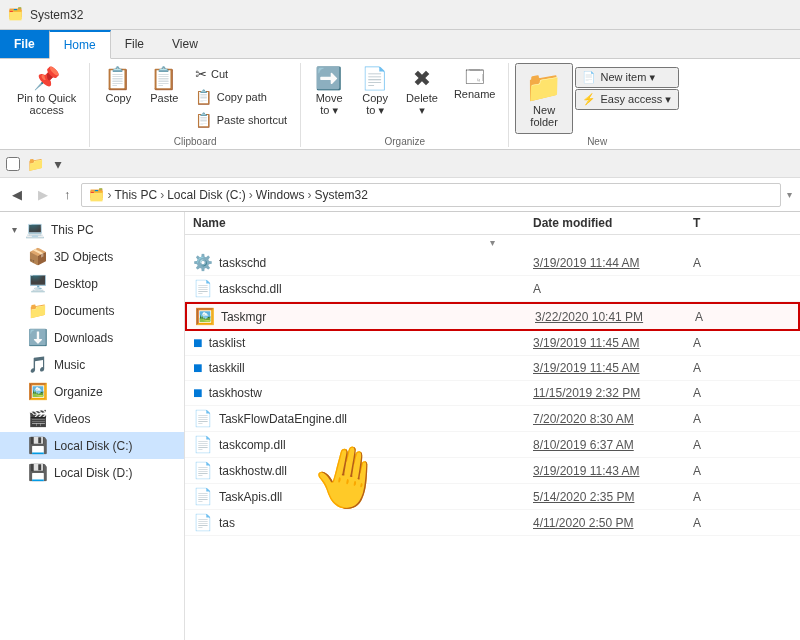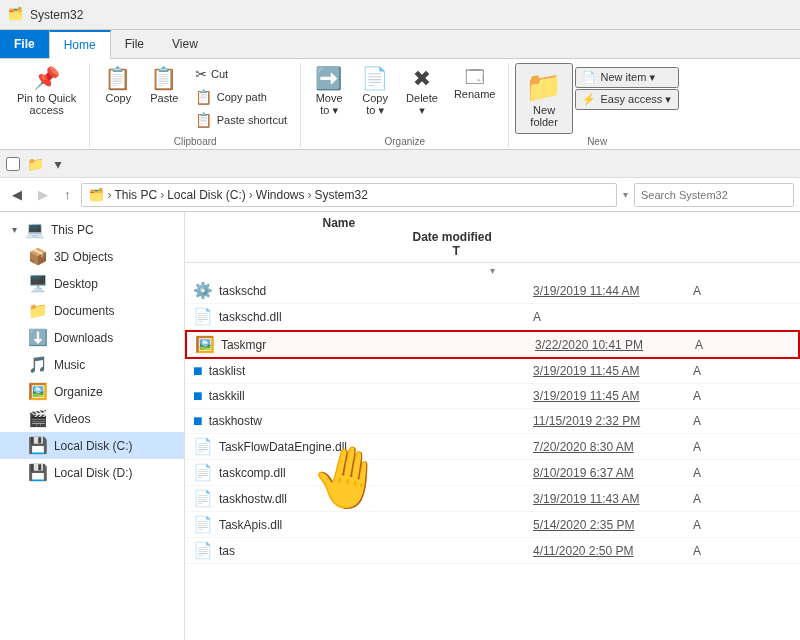--- a/index.html
+++ b/index.html
@@ -236,21 +236,20 @@
       align-items: center;
       background: white;
       border-bottom: 1px solid #e0e0e0;
       padding: 4px 8px;
       font-size: 12px;
       color: #333;
       font-weight: normal;
       position: sticky;
       top: 0;
       z-index: 1;
-      flex-direction: column;
     }
     .col-name { width: 340px; font-weight: 600; }
     .col-date { width: 160px; font-weight: 600; }
     .col-type { width: 80px; font-weight: 600; }
     .file-row {
       display: flex;
       align-items: center;
       padding: 3px 8px;
       font-size: 12px;
       color: #333;
@@ -426,21 +425,20 @@
     <span class="path-sep"> › </span>
     <span class="path-part">This PC</span>
     <span class="path-sep"> › </span>
     <span class="path-part">Local Disk (C:)</span>
     <span class="path-sep"> › </span>
     <span class="path-part">Windows</span>
     <span class="path-sep"> › </span>
     <span class="path-part">System32</span>
   </div>
   <span class="address-chevron">▾</span>
-  <input type="text" class="search-box" placeholder="Search System32" style="">
 </div>
 
 <div class="main-area" style="position:relative;">
 
   <div class="sidebar">
     <div class="sidebar-item">
       <span class="expand-arrow">▾</span>
       <span class="sidebar-icon">💻</span>
       <span>This PC</span>
     </div>

